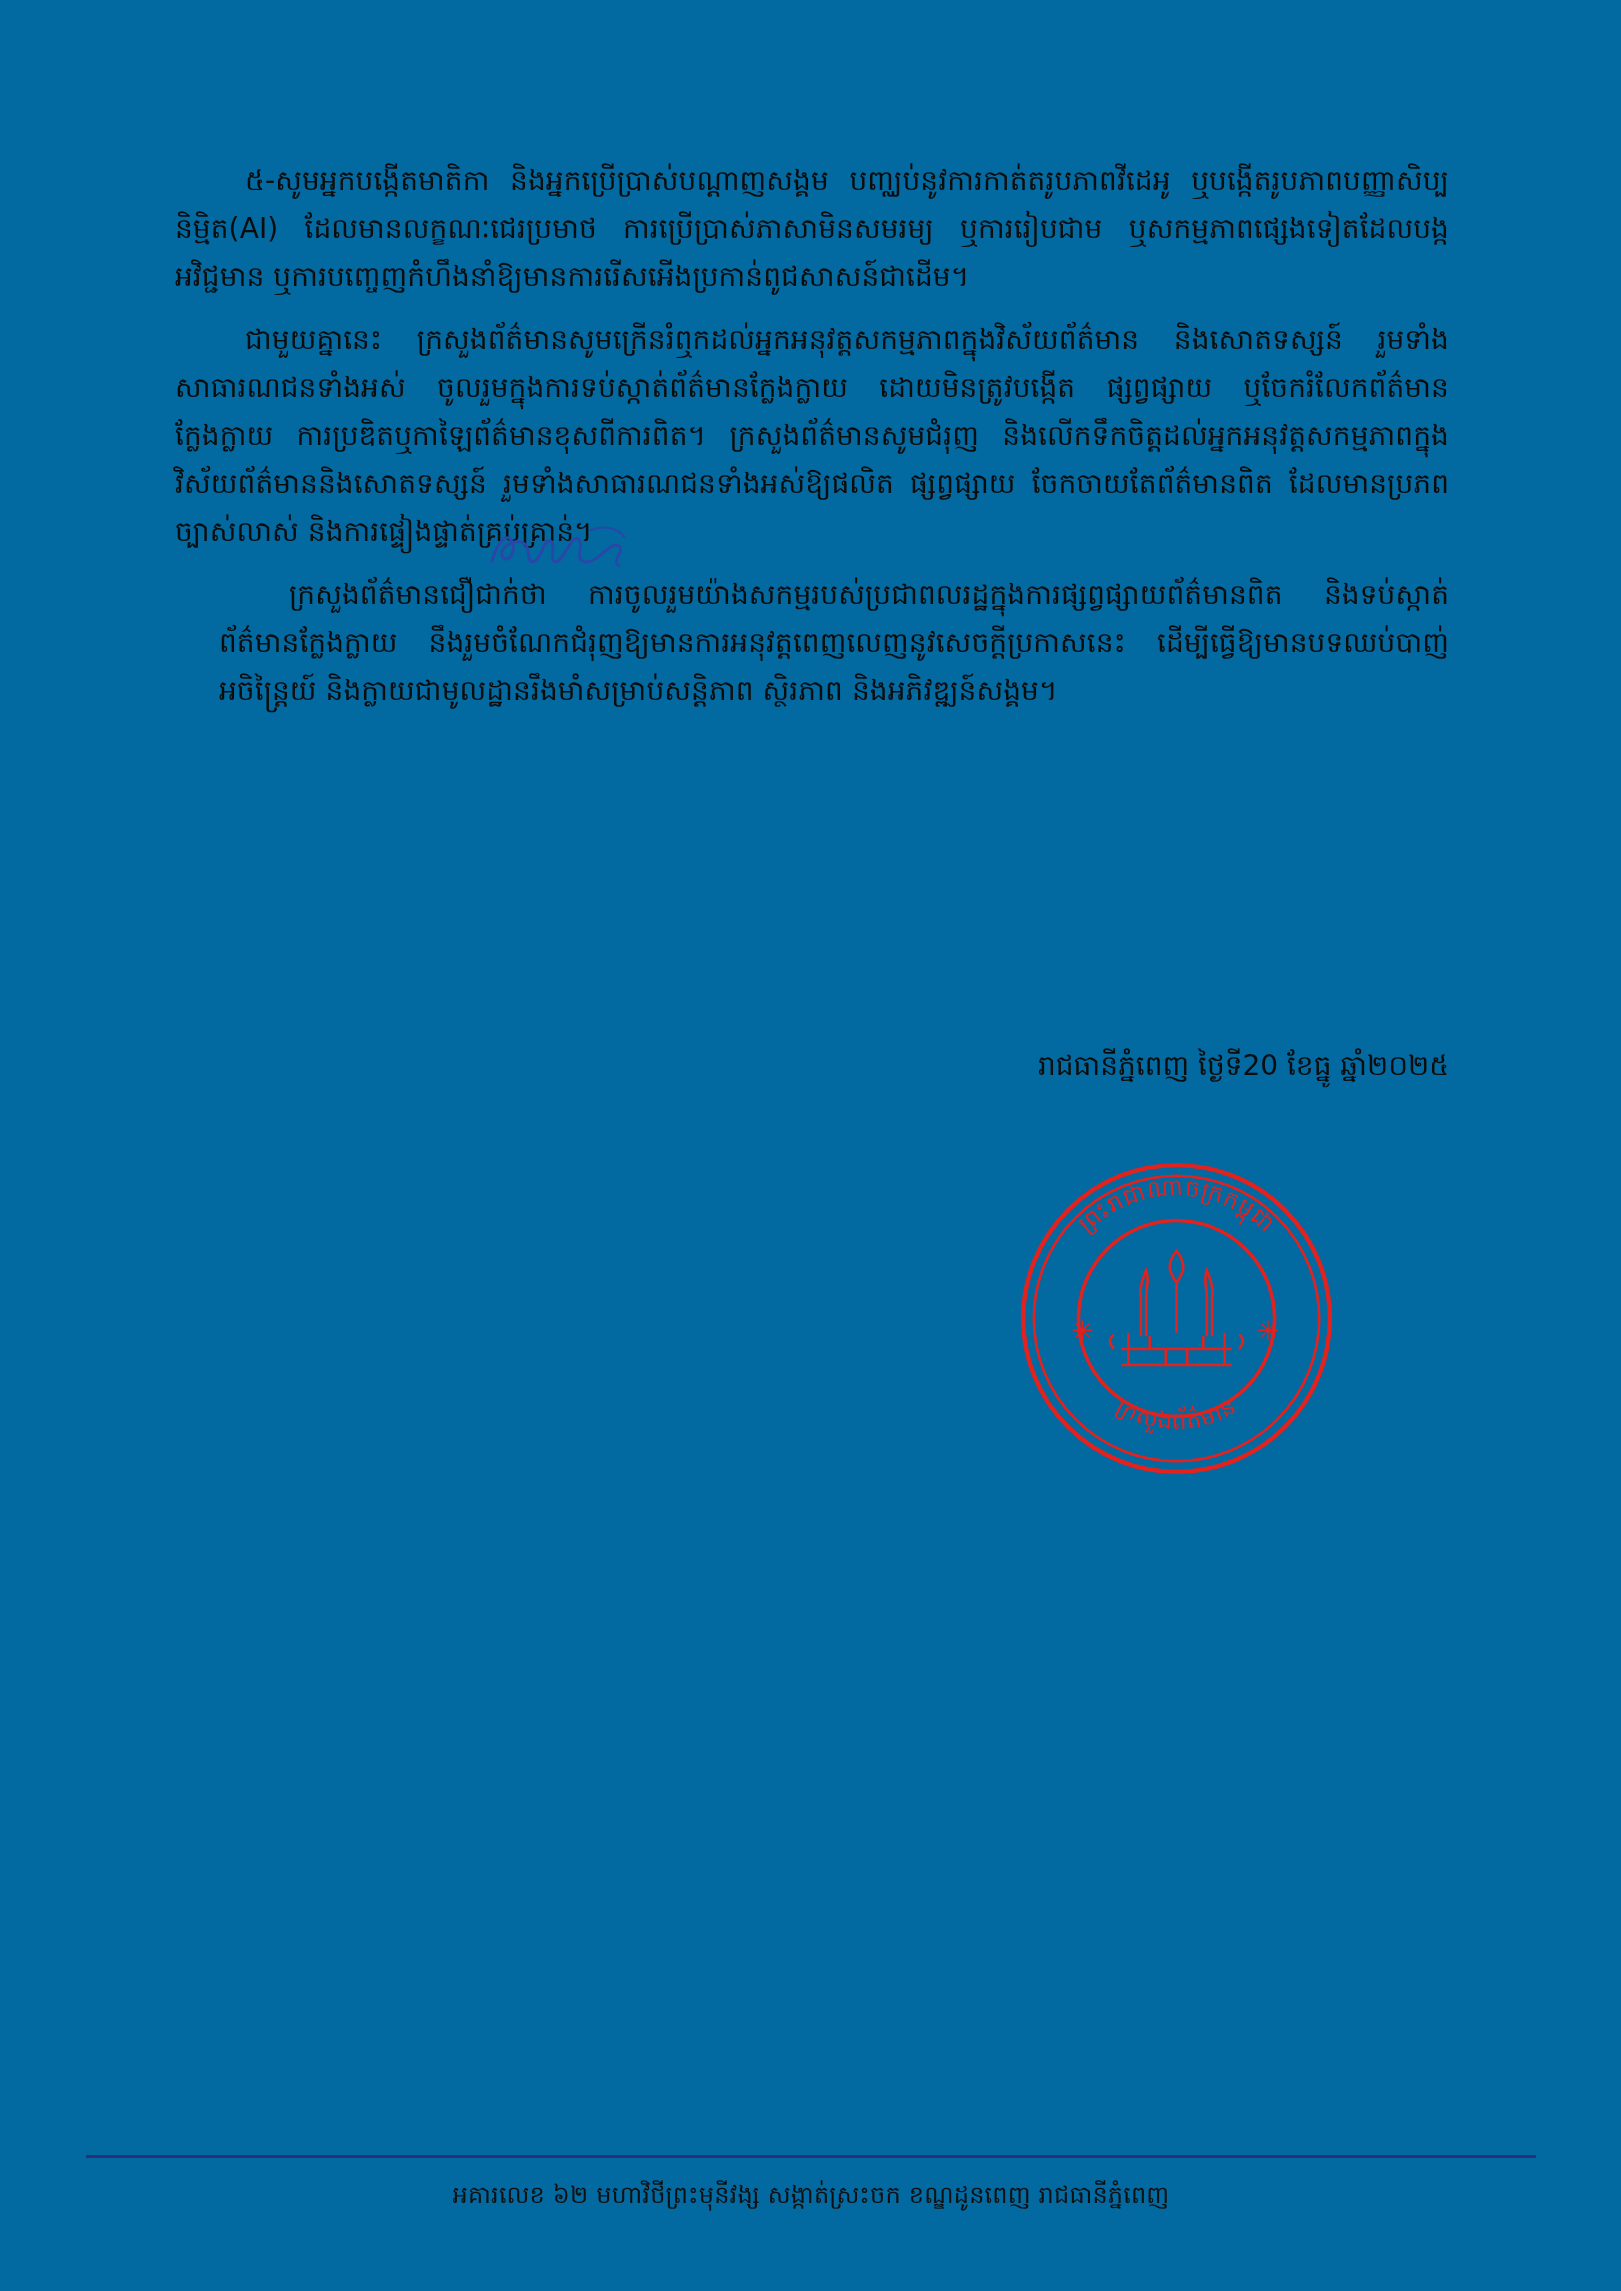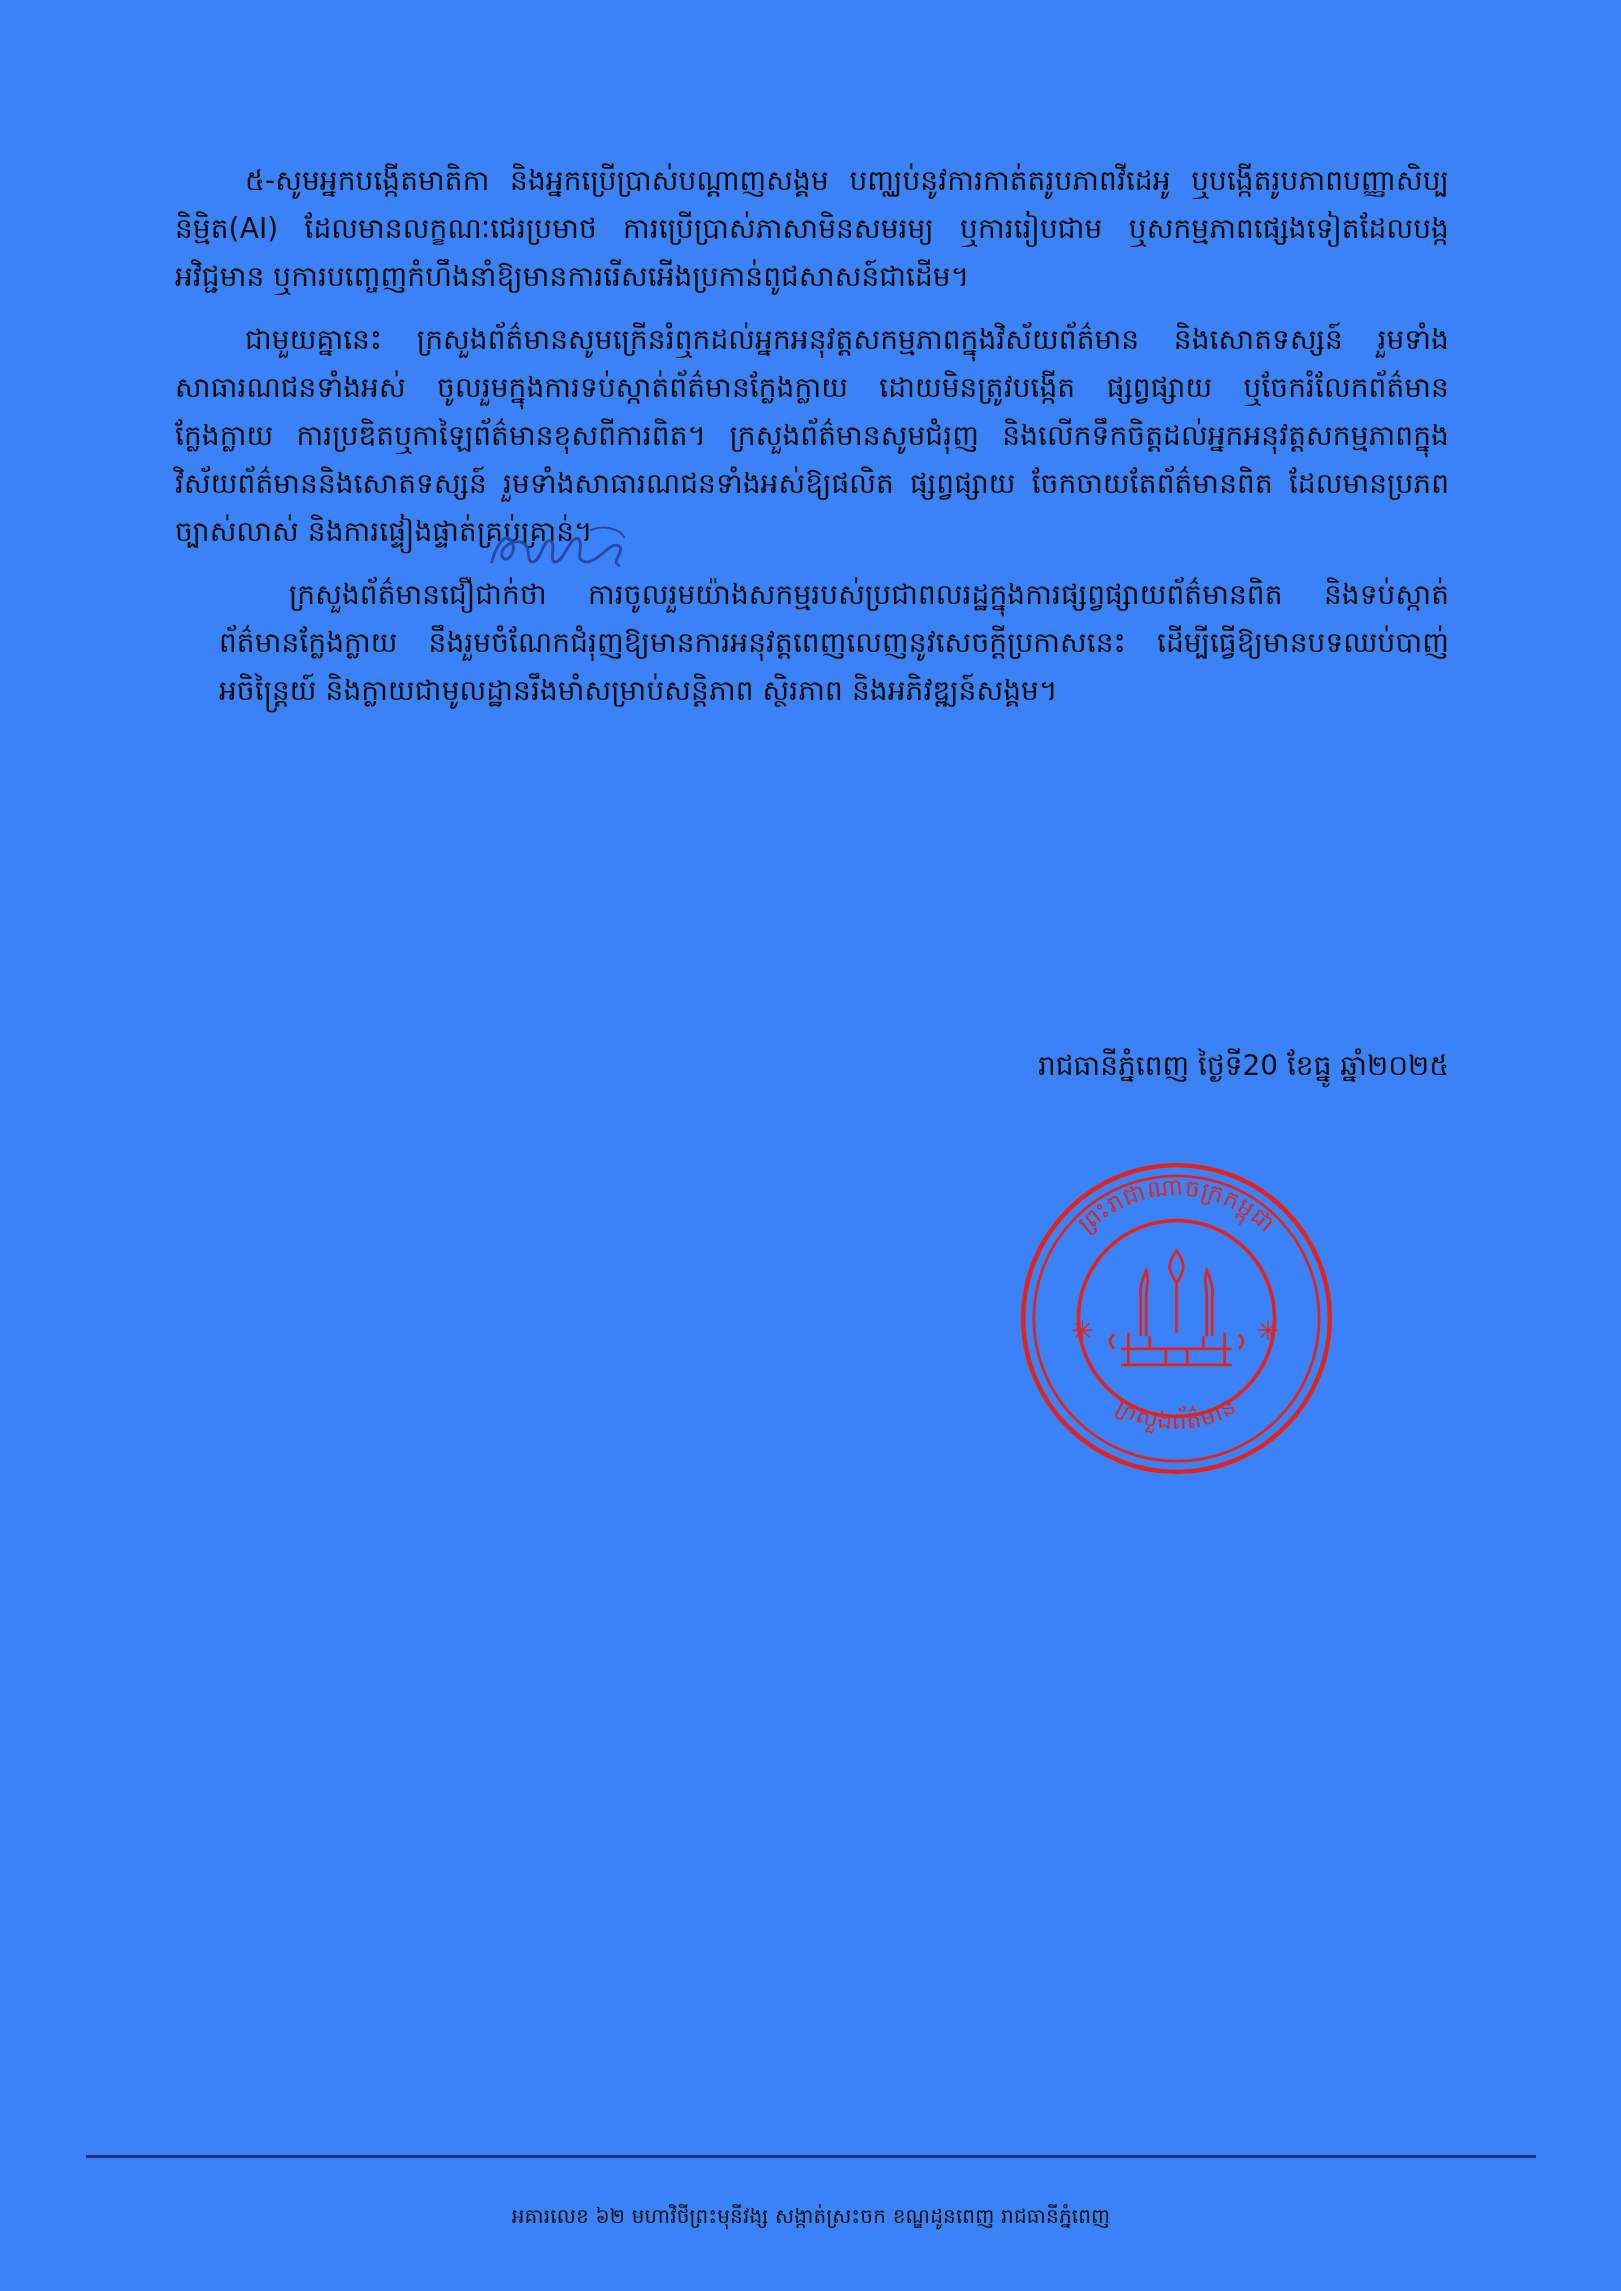--- a/index.html
+++ b/index.html
@@ -12,21 +12,21 @@
     height: 2292px;
     position: relative;
     font-family: "DejaVu Sans", "Liberation Sans", sans-serif;
     color: #111111;
     overflow: hidden;
   }
 
   .page {
     position: absolute;
     inset: 0;
-    background: #3b82f6;
+    background: #0369a1;
   }
 
   .content {
     position: absolute;
     left: 175px;
     top: 157px;
     width: 1274px;
   }
 
   .para {
@@ -87,23 +87,23 @@
   }
   .footer-rule {
     position: absolute;
     left: 86px;
     right: 86px;
     bottom: 134px;
     height: 2.7px;
     background: #2b2f7a;
   }
   .footer-kh {
-    font-size: 20px;
+    font-size: 24px;
     color: #111;
-    margin-bottom: 9px;
+    margin-bottom: 27px;
     letter-spacing: 0.2px;
   }
   .footer-en {
     font-family: "Liberation Serif", "DejaVu Serif", serif;
     font-size: 22px;
     color: #111;
   }
   .footer-en .sep { display: inline-block; width: 37px; }
 </style>
 </head>

